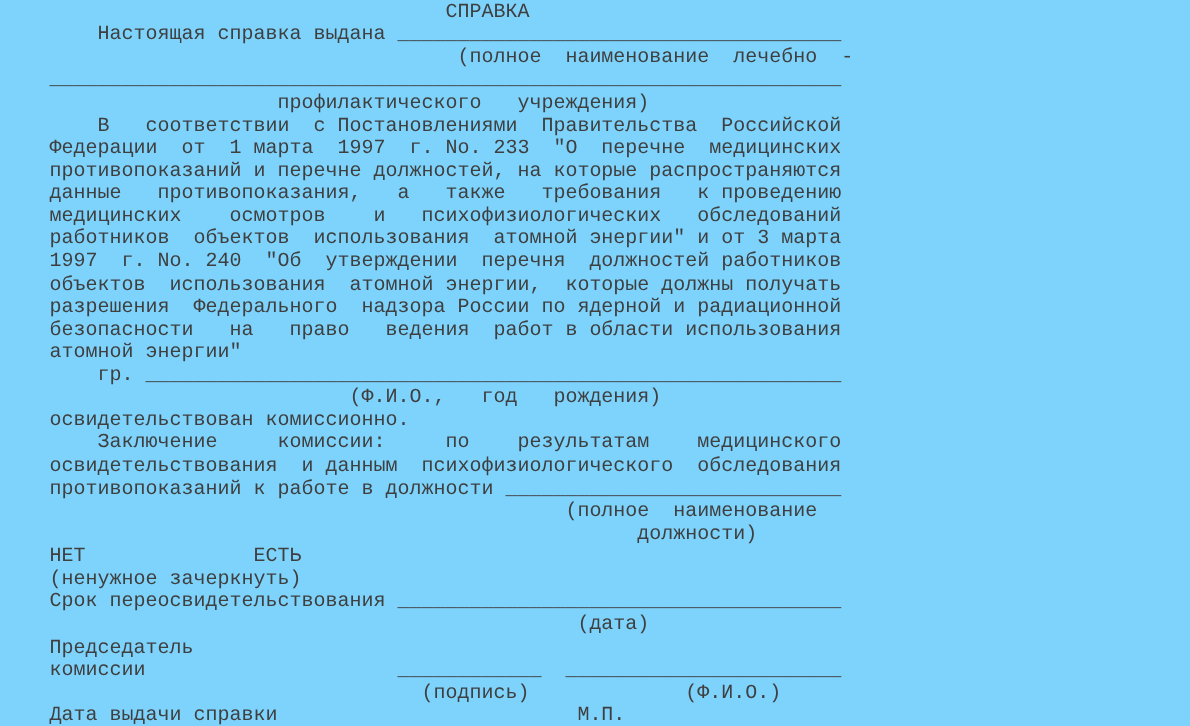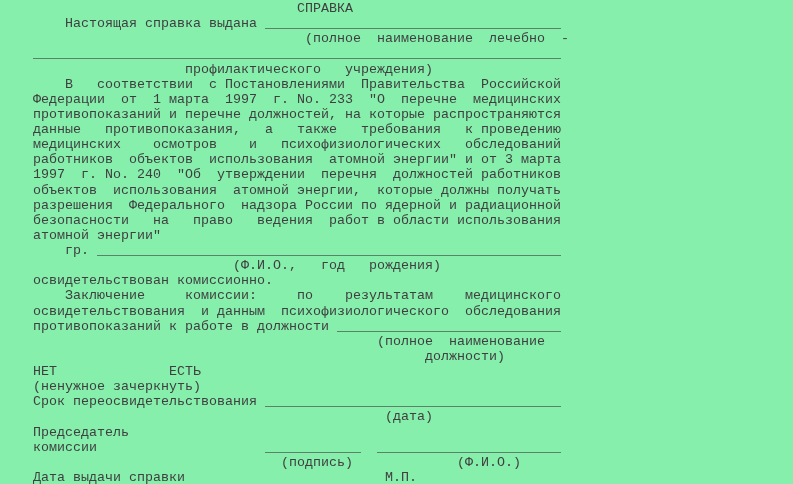--- a/index.html
+++ b/index.html
@@ -4,21 +4,21 @@
 <style>
   html, body {
     margin: 0;
     padding: 0;
     background: #ffffff;
   }
   .page {
     position: relative;
     width: 793px;
     height: 484px;
-    background: #86efac;
+    background: #7dd3fc;
     overflow: hidden;
   }
   .doc {
     margin: 0;
     padding: 1px 0 0 33px;
     font-family: "Liberation Mono", "DejaVu Sans Mono", monospace;
     font-size: 13.33px;
     line-height: 15.125px;
     color: #3f3f3f;
     white-space: pre;

